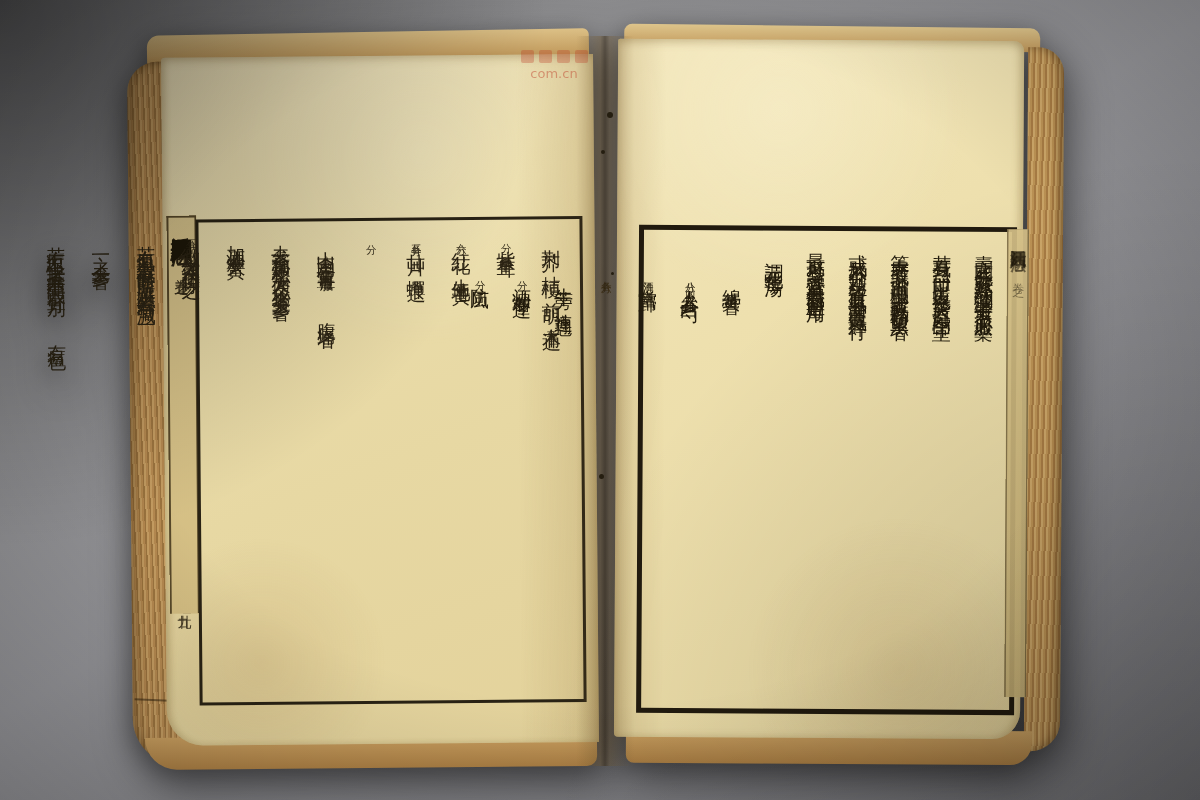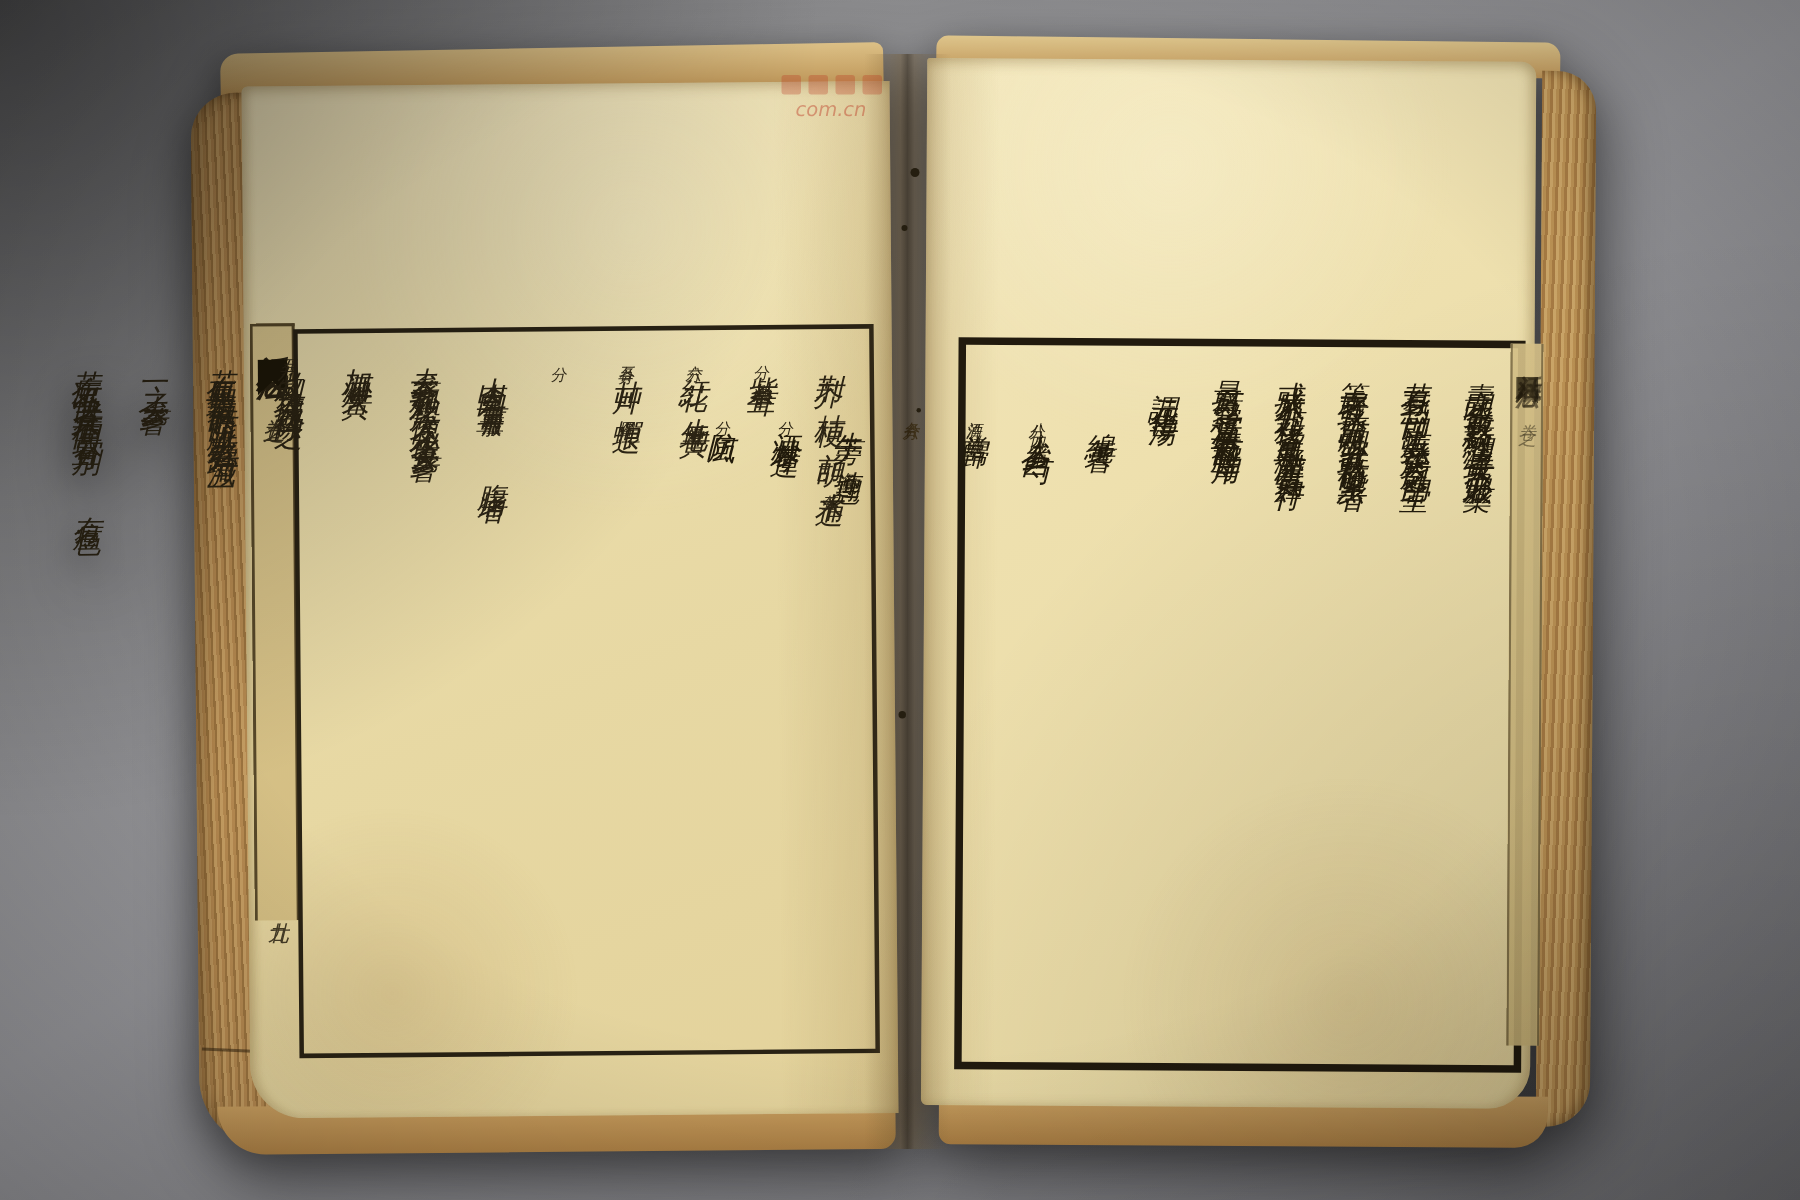--- a/index.html
+++ b/index.html
@@ -1,18 +1,18 @@
 <!DOCTYPE html>
 <html><head>
 <meta charset="utf-8">
 <style>
   html,body{margin:0;padding:0;background:#777;}
   #scene{position:relative;width:1200px;height:800px;overflow:hidden;
     background:linear-gradient(150deg,#6e6e70 0%,#8d8d8f 22%,#96969a 48%,#88888c 72%,#7a7a7e 100%);
-    font-family:"DejaVu Serif","Liberation Serif",serif;font-style:italic;}
+    font-family:"DejaVu Serif","Liberation Serif",serif;}
   #scene::before{content:"";position:absolute;inset:0;
     background:radial-gradient(circle at 0% 0%,rgba(0,0,0,.42),transparent 38%),
                radial-gradient(circle at 100% 100%,rgba(0,0,0,.18),transparent 45%);
     pointer-events:none;z-index:5;}
   #scene::after{content:"";position:absolute;inset:0;
     background:radial-gradient(ellipse at 50% 46%,transparent 55%,rgba(0,0,0,.22) 100%);
     pointer-events:none;z-index:5;}
 
   #book{position:absolute;left:128px;top:22px;width:934px;height:756px;
     filter:drop-shadow(6px 16px 20px rgba(0,0,0,.42)) drop-shadow(-4px 6px 10px rgba(0,0,0,.25));}

